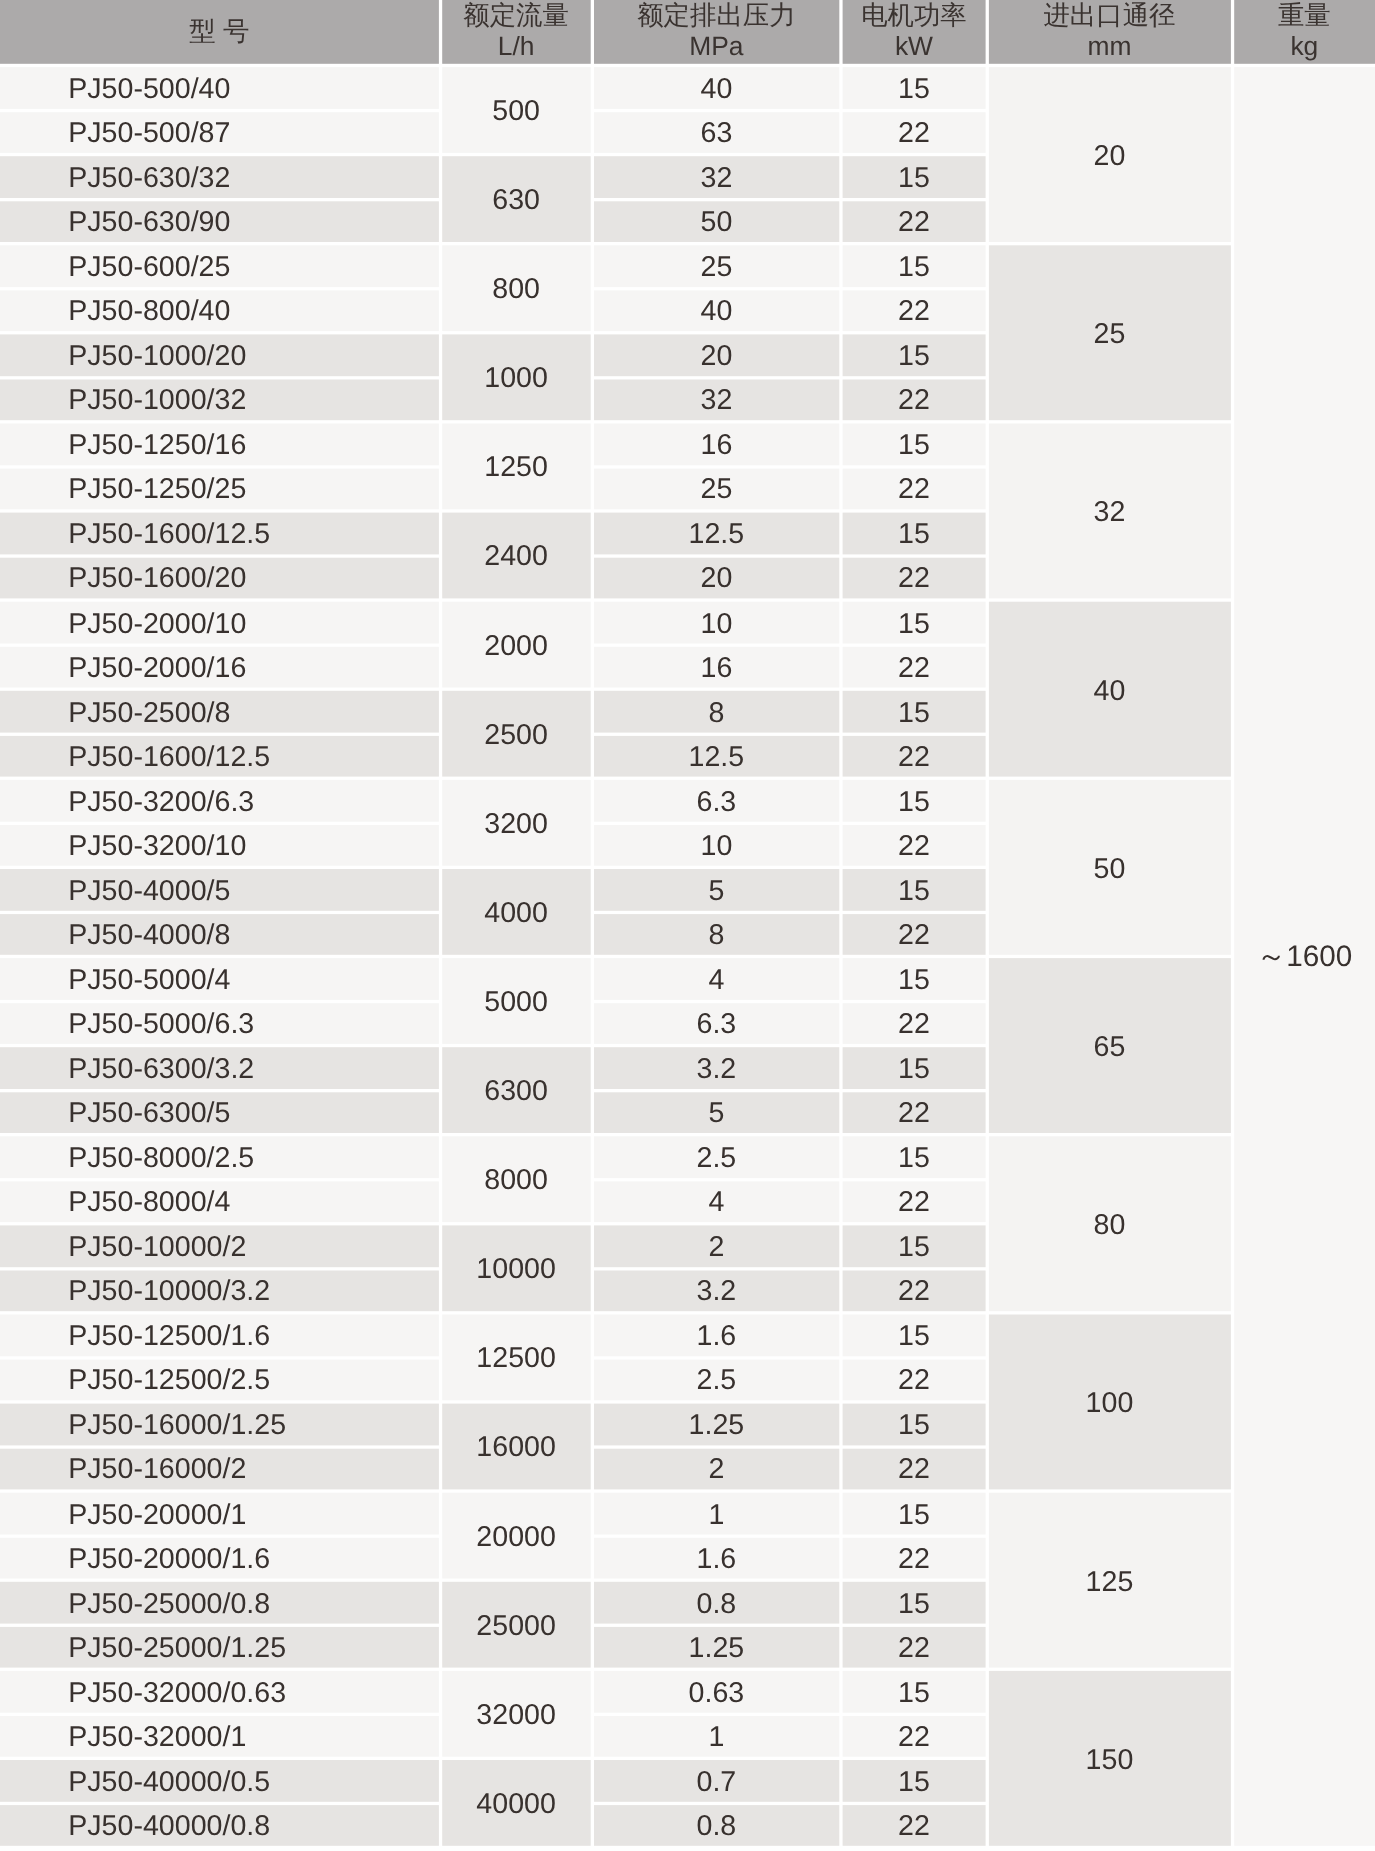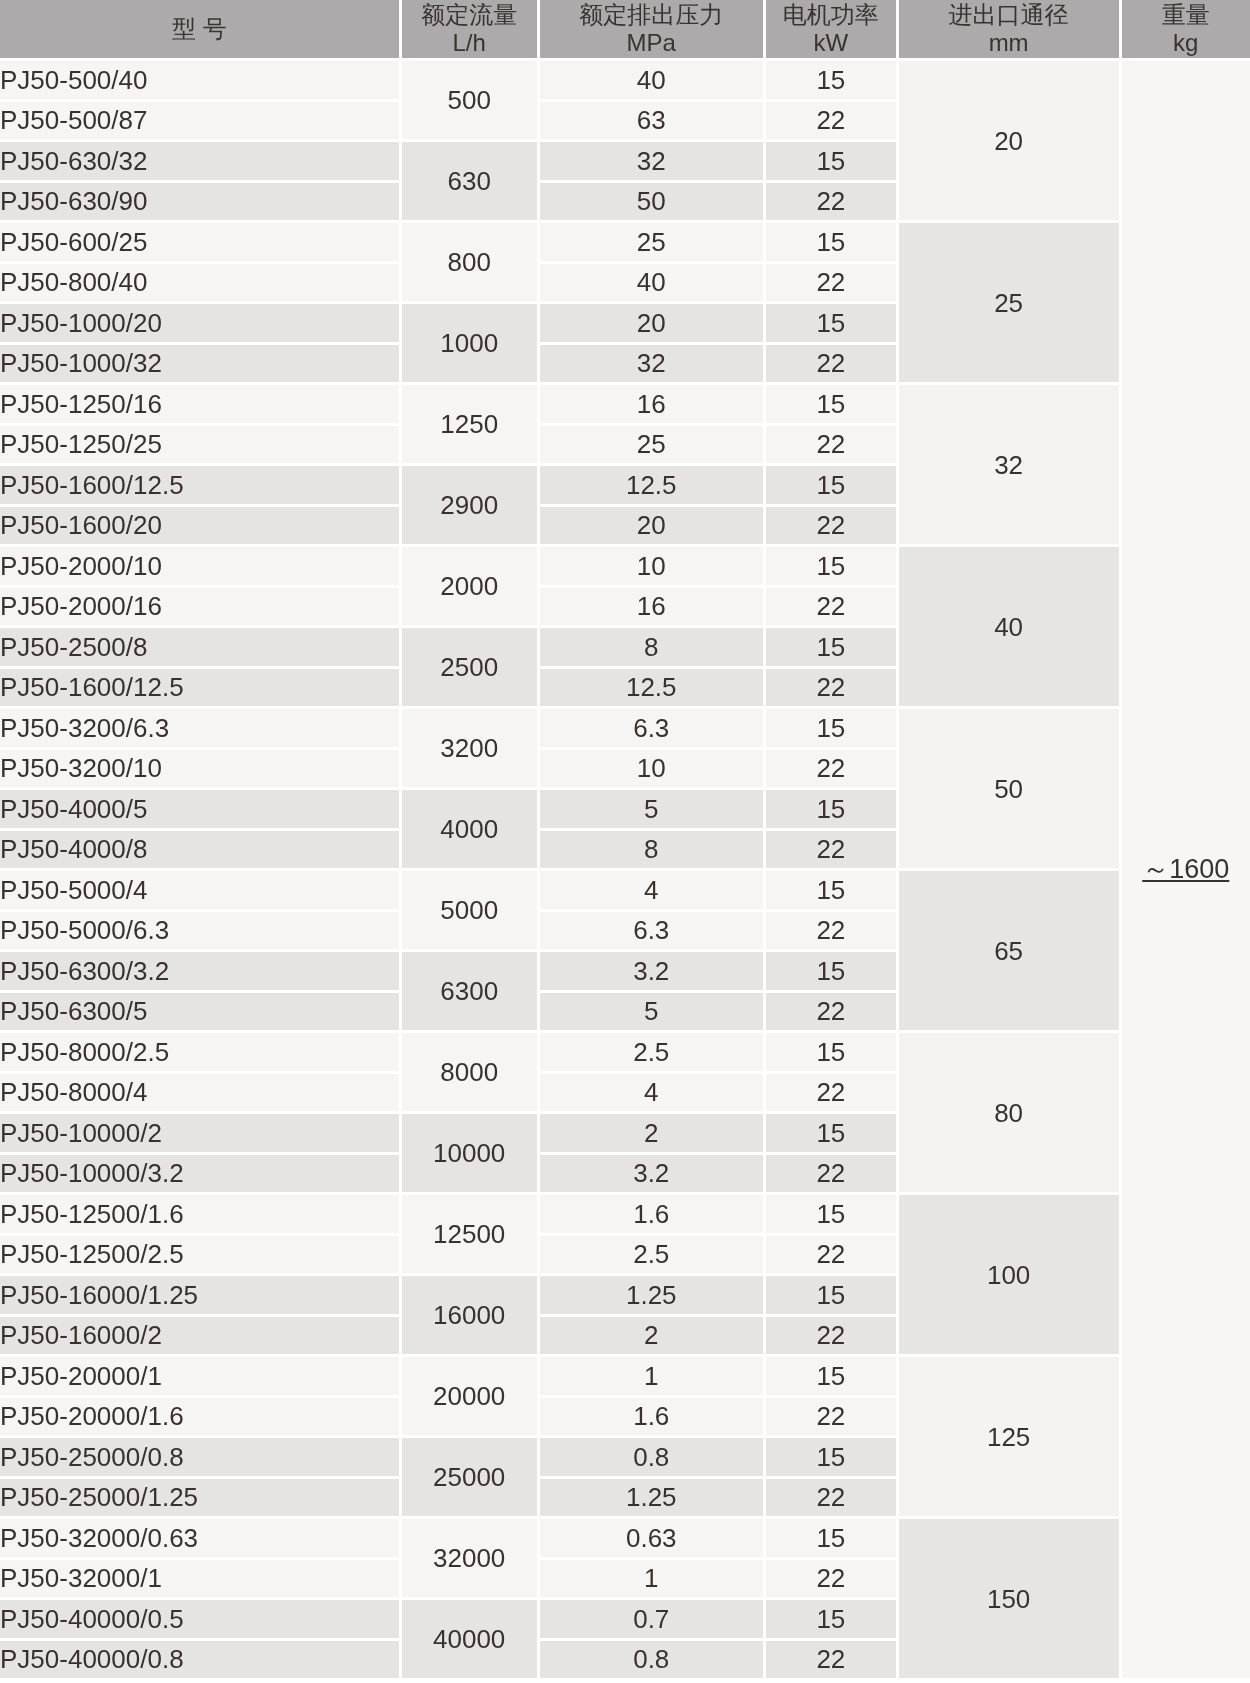--- a/index.html
+++ b/index.html
@@ -34,29 +34,29 @@
     color:#3a3330;
   }
   td{
     height:37.5px;
     font-size:26px;
     text-align:center;
     line-height:1.0;
   }
   td.model{
     text-align:left;
+    padding-left:62px;
   }
   .light{background:#f6f5f4;}
   .dark{background:#e6e4e2;}
   .dia-light{background:#f4f3f2;}
   .dia-dark{background:#e7e5e3;}
   td.weight{
     background:#f7f6f5;
     font-size:27px;
-    text-decoration:underline;
   }
 </style>
 </head>
 <body>
 
 <table>
   <colgroup>
     <col class="c-model">
       <col class="c-flow">
       <col class="c-press">
@@ -144,21 +144,21 @@
         <td class="light">15</td>
         <td class="dia-light" rowspan="4">32</td>
       </tr>
       <tr>
         <td class="model light">PJ50-1250/25</td>
         <td class="light">25</td>
         <td class="light">22</td>
       </tr>
       <tr>
         <td class="model dark">PJ50-1600/12.5</td>
-        <td class="dark" rowspan="2">2900</td>
+        <td class="dark" rowspan="2">2400</td>
         <td class="dark">12.5</td>
         <td class="dark">15</td>
       </tr>
       <tr>
         <td class="model dark">PJ50-1600/20</td>
         <td class="dark">20</td>
         <td class="dark">22</td>
       </tr>
       <tr>
         <td class="model light">PJ50-2000/10</td>

